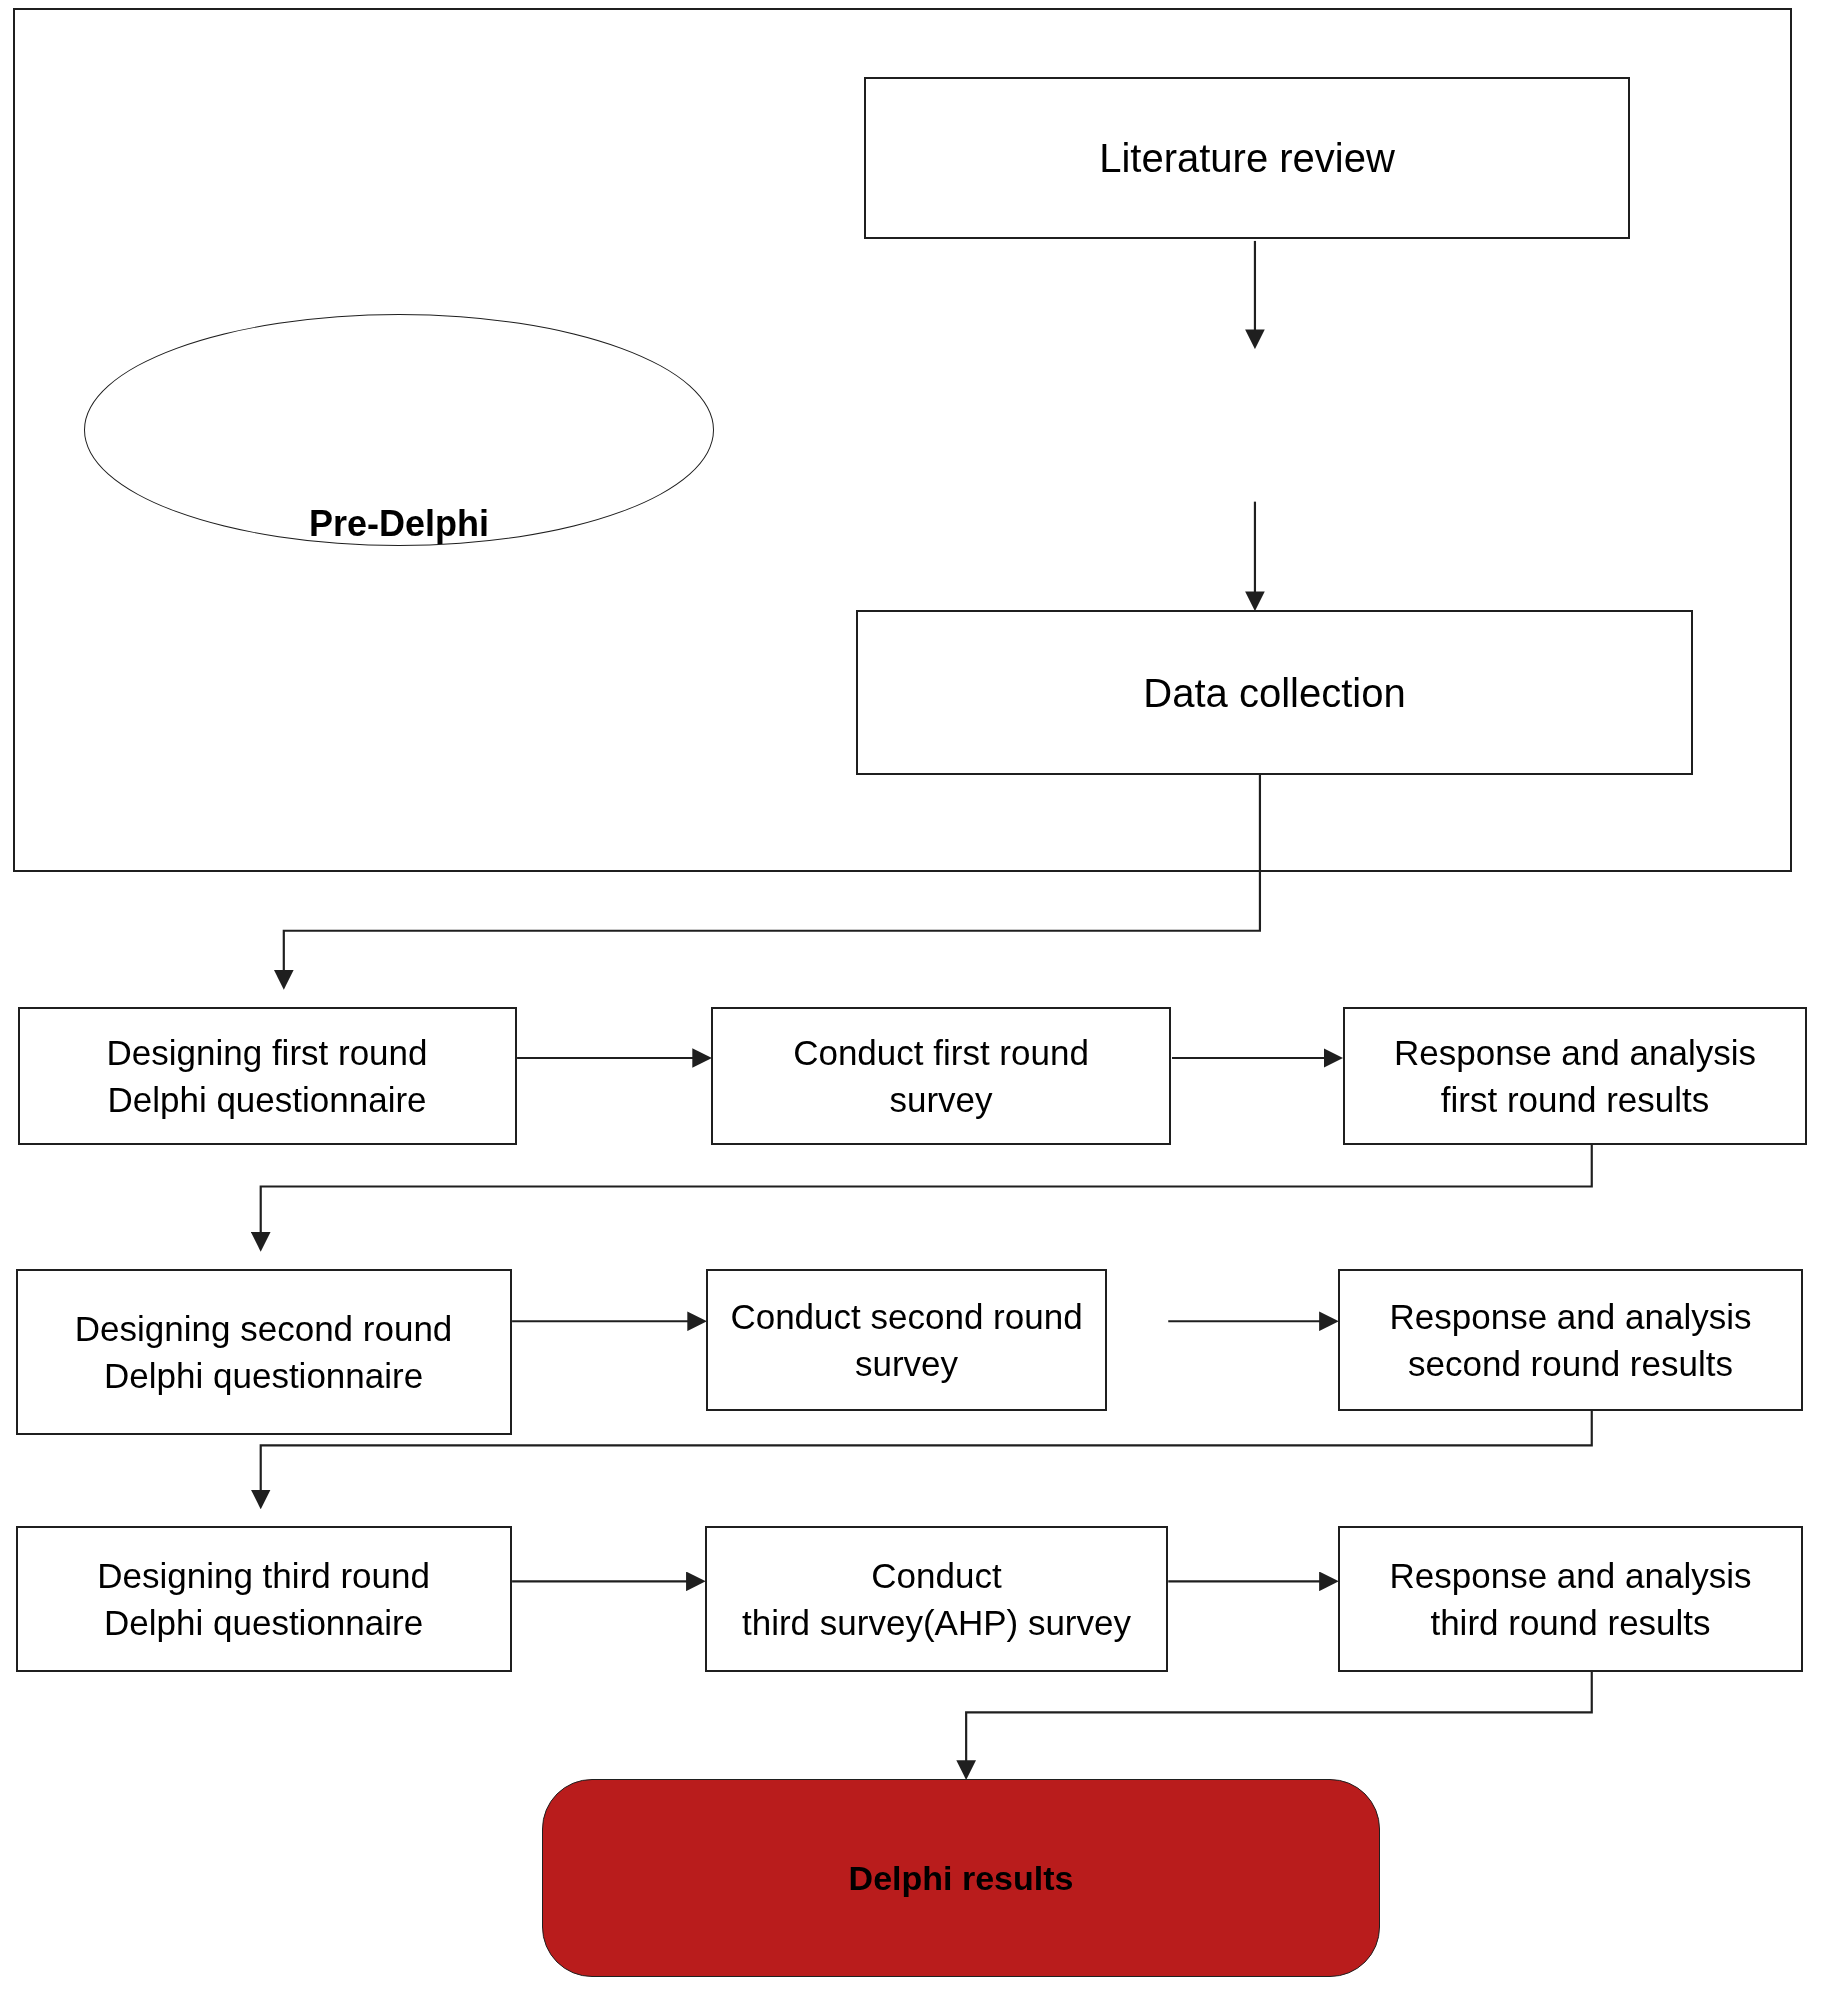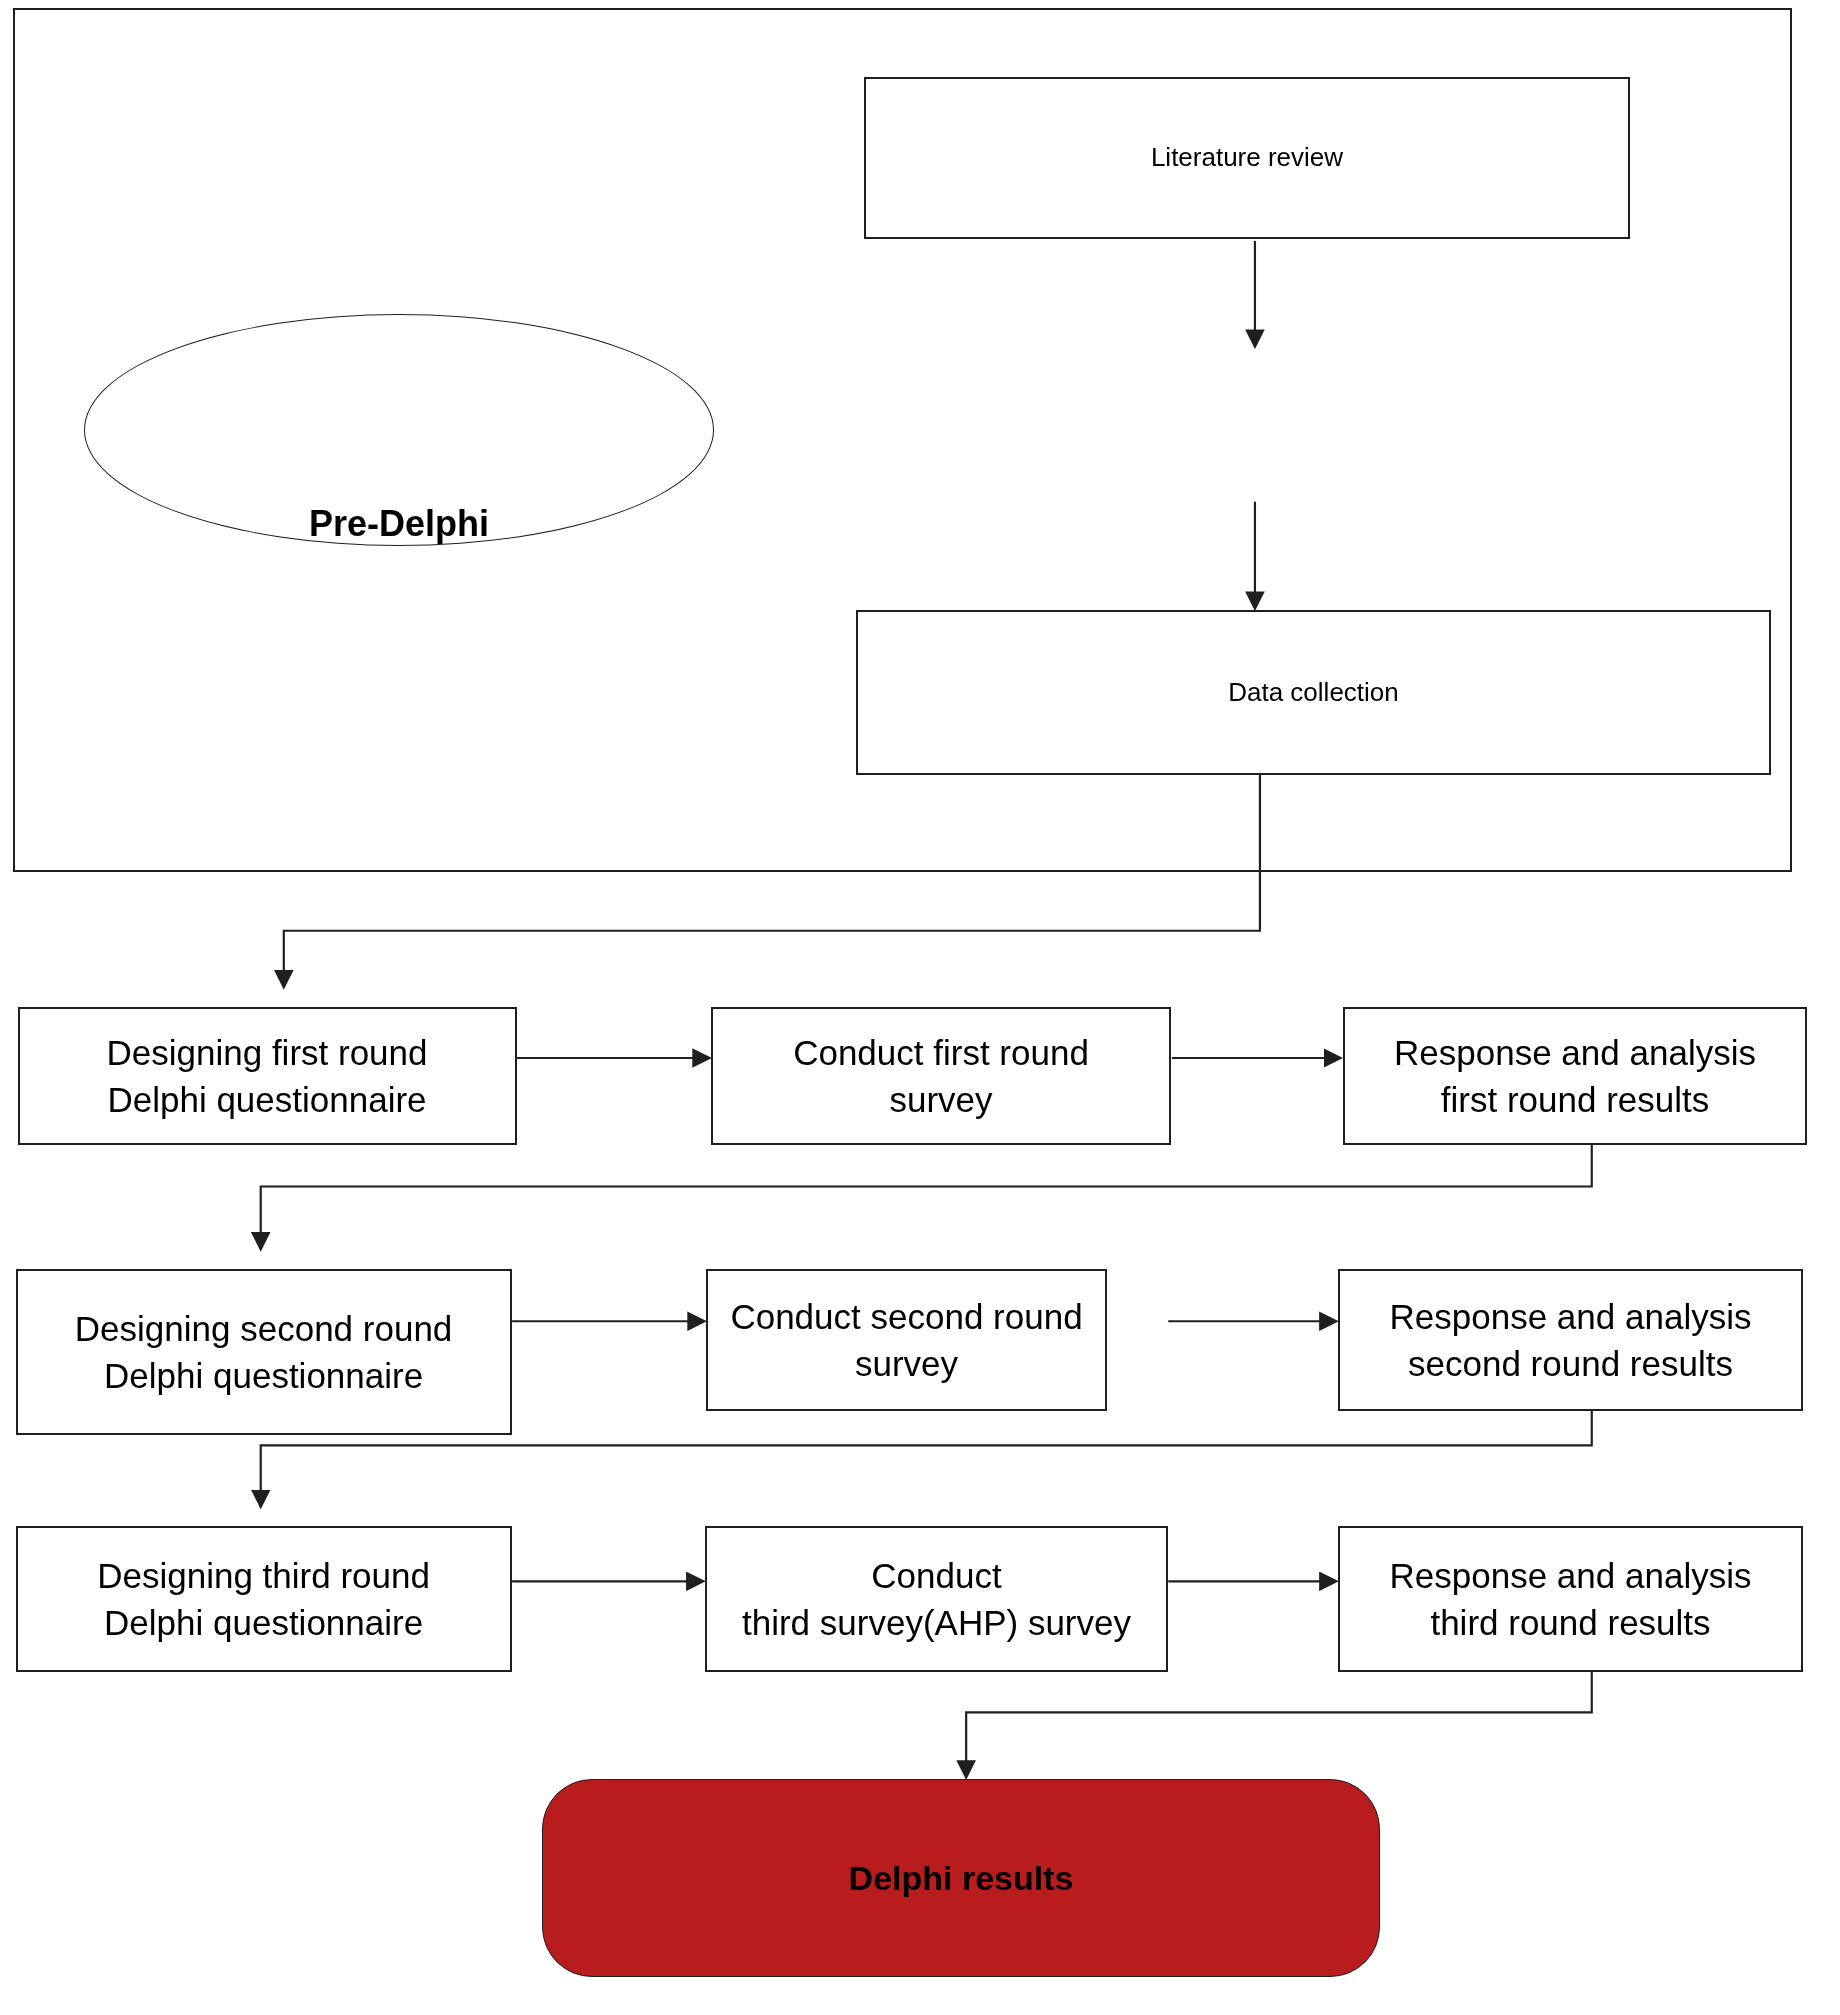--- a/index.html
+++ b/index.html
@@ -40,26 +40,26 @@
     border: 2.5px solid #1f1f1f;
     background: #ffffff;
     display: flex;
     flex-direction: column;
     align-items: center;
     justify-content: center;
     text-align: center;
     line-height: 1.35;
   }
 
-  .node.top-stage { font-size: 26px; font-weight: 400; }
+  .node.top-stage { font-size: 40px; font-weight: 400; }
   .node.round-step { font-size: 35px; font-weight: 400; margin-top: 18px; }
 
   .box-lit { left: 864px; top: 77px;  width: 766px; height: 162px; }
   .box-ind { left: 864px; top: 348px;  width: 766px; height: 153px; }
-  .box-dat { left: 856px; top: 610px;  width: 915px; height: 165px; }
+  .box-dat { left: 856px; top: 610px;  width: 837px; height: 165px; }
 
   .ellipse {
     position: absolute;
     left: 84px; top: 314px;
     width: 630px; height: 232px;
     border: 1.9px solid #1f1f1f;
     border-radius: 50%;
     background: #ffffff;
     display: flex;
     align-items: flex-end;

